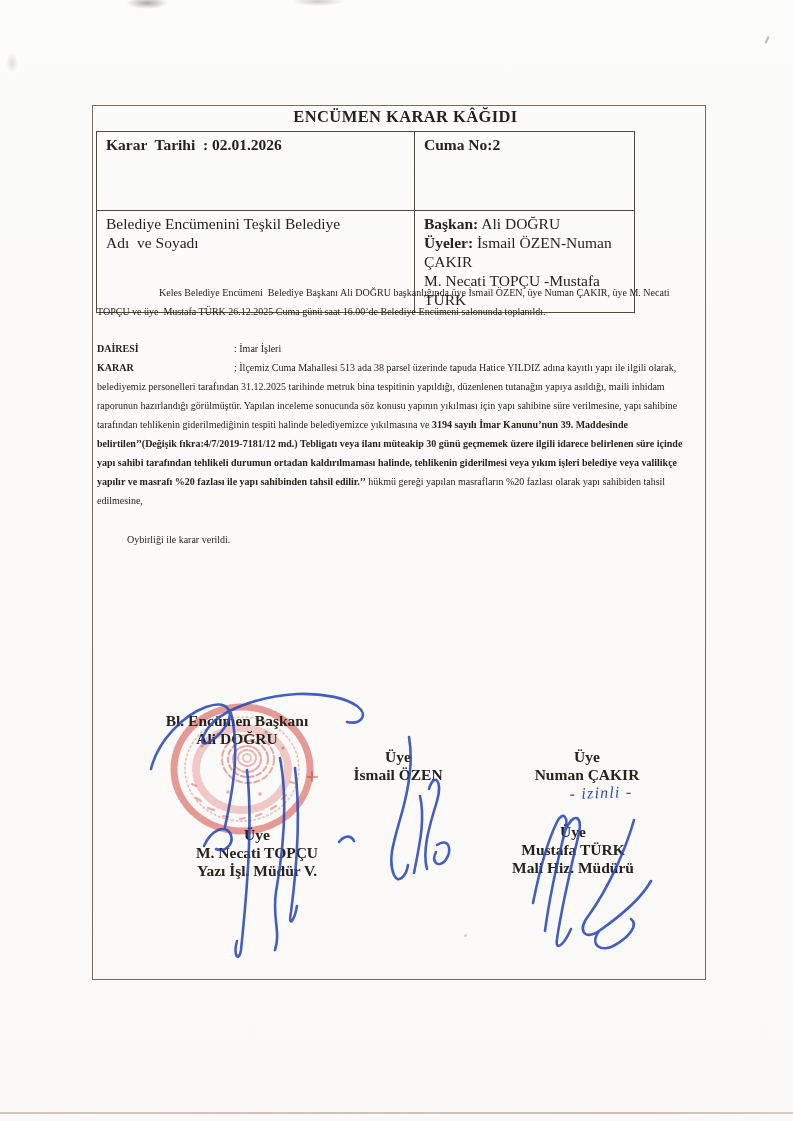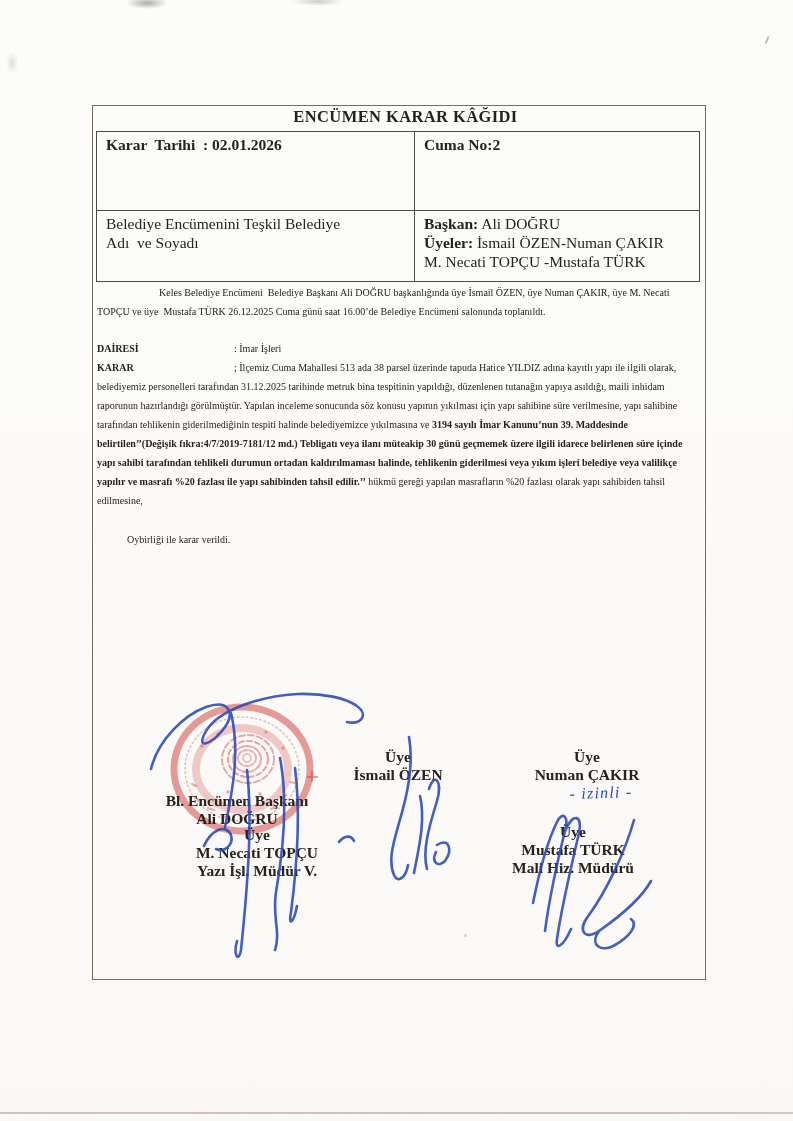--- a/index.html
+++ b/index.html
@@ -16,21 +16,21 @@
     position:absolute; left:92px; top:105px; width:612px; height:873px;
     border:1px solid #776d5e; z-index:2;
   }
   .doc-title {
     position:absolute; left:92px; top:107px; width:613px;
     text-align:center; font-weight:bold; font-size:16.5px; letter-spacing:.4px;
     z-index:2;
     margin-left:7px;
   }
   table.meta {
-    position:absolute; left:96px; top:131px; width:604px;
+    position:absolute; left:96px; top:131px; width:539px;
     border-collapse:collapse; z-index:2; table-layout:fixed;
   }
   table.meta td {
     border:1px solid #4e4a44; vertical-align:top;
     padding:3px 6px 3px 9px; font-size:15.5px; line-height:19px;
   }
   td.c1 { width:302px; }
   .b { font-weight:bold; }
   .pw { white-space:pre-wrap; }
   .cell-line { display:block; }
@@ -134,21 +134,21 @@
   </tbody>
     </table>
 
   <div class="body">
     <p class="intro pw">Keles Belediye Encümeni  Belediye Başkanı Ali DOĞRU başkanlığında üye İsmail ÖZEN, üye Numan ÇAKIR, üye M. Necati TOPÇU ve üye  Mustafa TÜRK 26.12.2025 Cuma günü saat 16.00’de Belediye Encümeni salonunda toplanıldı.</p>
     <p class="kv"><span class="kv-label">DAİRESİ</span><span class="pw">: İmar İşleri</span></p>
     <p class="karar"><span class="kv-label">KARAR</span><span class="pw">; İlçemiz Cuma Mahallesi 513 ada 38 parsel üzerinde tapuda Hatice YILDIZ adına kayıtlı yapı ile ilgili olarak, belediyemiz personelleri tarafından 31.12.2025 tarihinde metruk bina tespitinin yapıldığı, düzenlenen tutanağın yapıya asıldığı, maili inhidam raporunun hazırlandığı görülmüştür. Yapılan inceleme sonucunda söz konusu yapının yıkılması için yapı sahibine süre verilmesine, yapı sahibine tarafından tehlikenin giderilmediğinin tespiti halinde belediyemizce yıkılmasına ve </span><b class="pw">3194 sayılı İmar Kanunu’nun 39. Maddesinde belirtilen’’(Değişik fıkra:4/7/2019-7181/12 md.) Tebligatı veya ilanı müteakip 30 günü geçmemek üzere ilgili idarece belirlenen süre içinde yapı sahibi tarafından tehlikeli durumun ortadan kaldırılmaması halinde, tehlikenin giderilmesi veya yıkım işleri belediye veya valilikçe yapılır ve masrafı %20 fazlası ile yapı sahibinden tahsil edilir.’’</b><span class="pw"> hükmü gereği yapılan masrafların %20 fazlası olarak yapı sahibiden tahsil edilmesine,</span></p>
     <p class="closing pw">Oybirliği ile karar verildi.</p>
   </div>
 
-  <div class="sig" style="left:237px; top:792px;">
+  <div class="sig" style="left:237px; top:712px;">
     <span>Bl. Encümen Başkanı</span>
     <span>Ali DOĞRU</span>
   </div>
   <div class="sig" style="left:398px; top:748px;">
     <span>Üye</span>
     <span>İsmail ÖZEN</span>
   </div>
   <div class="sig" style="left:587px; top:748px;">
     <span>Üye</span>
     <span>Numan ÇAKIR</span>

